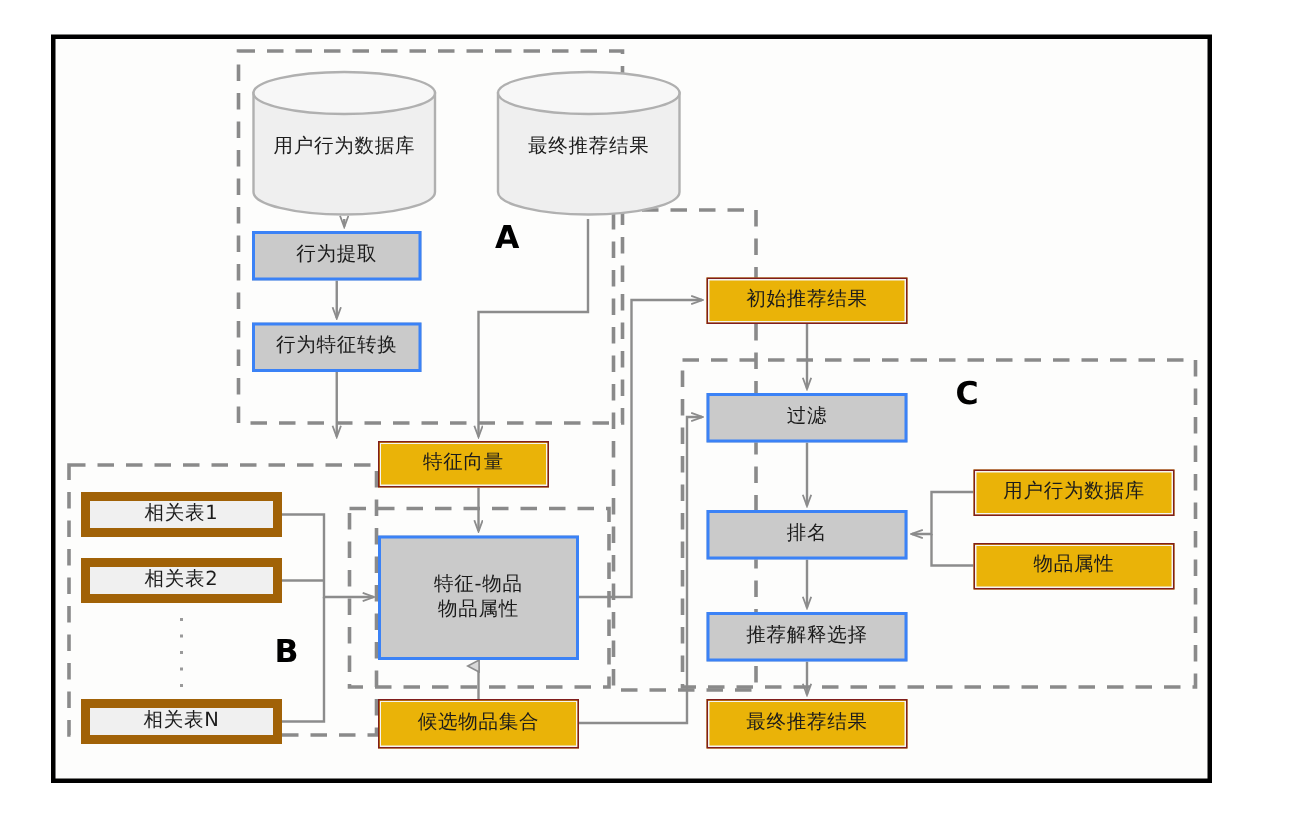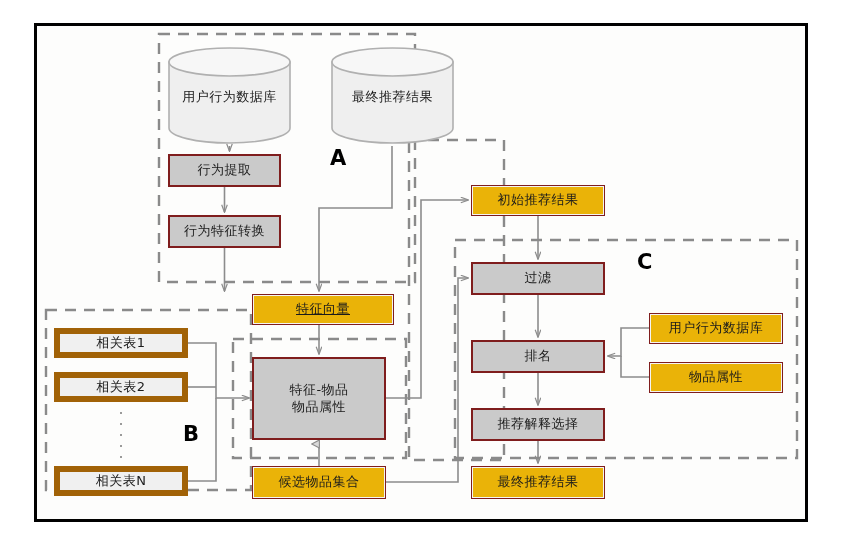--- a/index.html
+++ b/index.html
@@ -9,21 +9,21 @@
   #frame{position:absolute;left:34px;top:23px;width:774px;height:499px;
          border:3px solid #000000;background:#fdfdfc;box-sizing:border-box;}
   .layer{position:absolute;left:0;top:0;width:863px;height:542px;}
   svg.layer{pointer-events:none;}
 
   .node{position:absolute;box-sizing:border-box;display:flex;
         align-items:center;justify-content:center;text-align:center;
         font-size:13px;color:#1b1b1b;line-height:1.25;letter-spacing:.5px;}
   .n-light{background:#eab308;border:1px solid #7f1d1d;
            box-shadow:inset 0 0 0 1px #f4f4f4;}
-  .n-dark{background:#cacaca;border:2px solid #7f1d1d;}
+  .n-dark{background:#cacaca;border:2px solid #3b82f6;}
   .n-plain{background:#f0f0f0;border:6px solid #a16207;}
 
   .grouplabel{position:absolute;font-weight:bold;font-size:21px;color:#000;
               font-family:"DejaVu Sans","Liberation Sans",sans-serif;}
 
   .cyl{position:absolute;}
   .cyl-txt{position:absolute;width:100%;text-align:center;font-size:13px;
            color:#1b1b1b;letter-spacing:.5px;}
   .dots{position:absolute;display:flex;flex-direction:column;
         align-items:center;justify-content:space-between;}
@@ -104,21 +104,21 @@
     </svg>
     <div class="cyl-txt" style="top:42px;">最终推荐结果</div>
   </div>
 
   <div class="node n-dark" style="left:168px;top:154px;width:113px;height:33px;">
       <span>行为提取</span>
     </div>
   <div class="node n-dark" style="left:168px;top:215px;width:113px;height:33px;">
       <span>行为特征转换</span>
     </div>
-  <div class="node n-light" style="left:252px;top:294px;width:142px;height:31px;text-decoration:underline;">
+  <div class="node n-light" style="left:252px;top:294px;width:114px;height:31px;">
       <span>特征向量</span>
     </div>
   <div class="node n-dark" style="left:252px;top:357px;width:134px;height:83px;">
       <span style="white-space:pre-line;">特征-物品
 物品属性</span>
     </div>
   <div class="node n-light" style="left:252px;top:466px;width:134px;height:33px;">
       <span>候选物品集合</span>
     </div>
 

